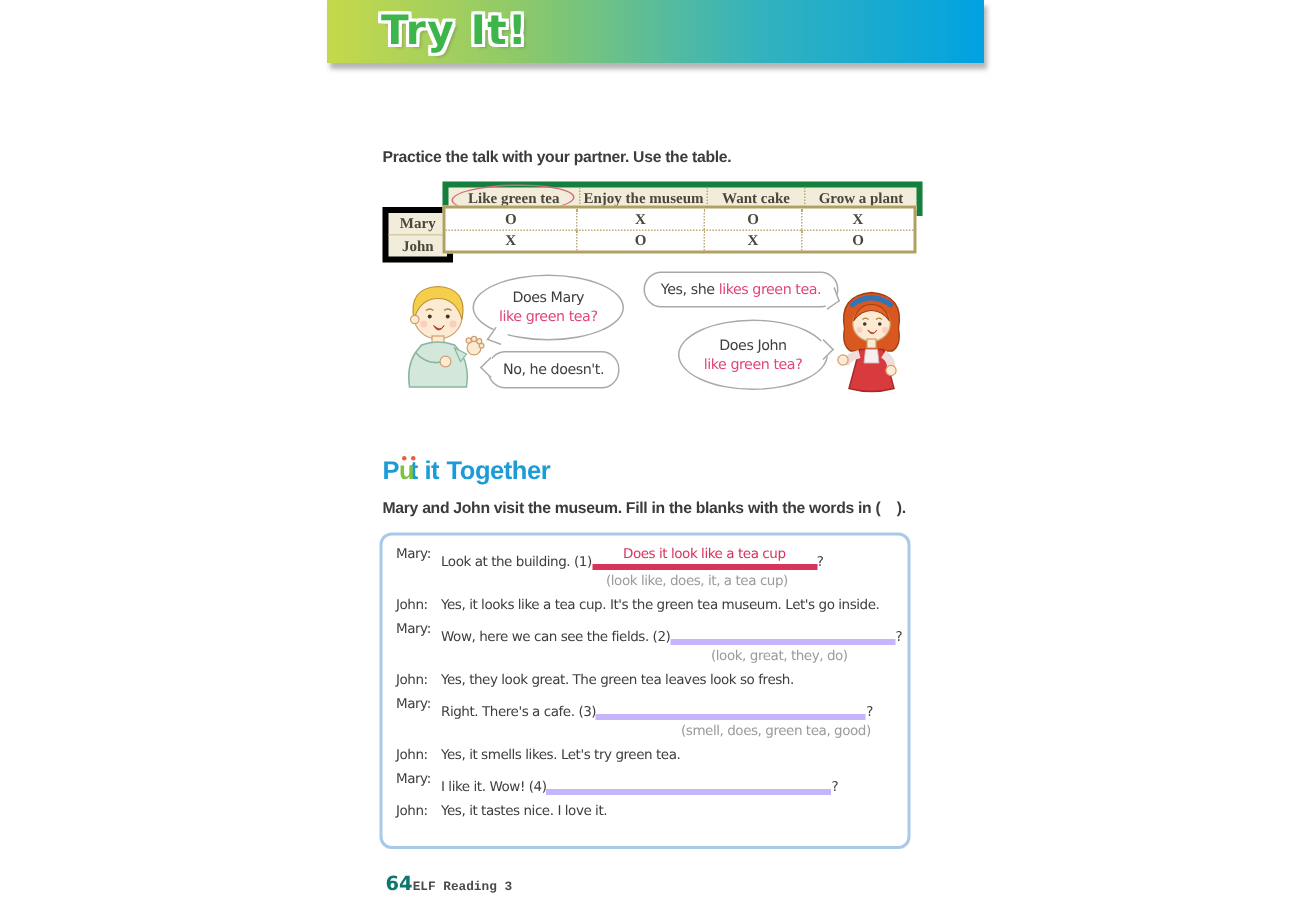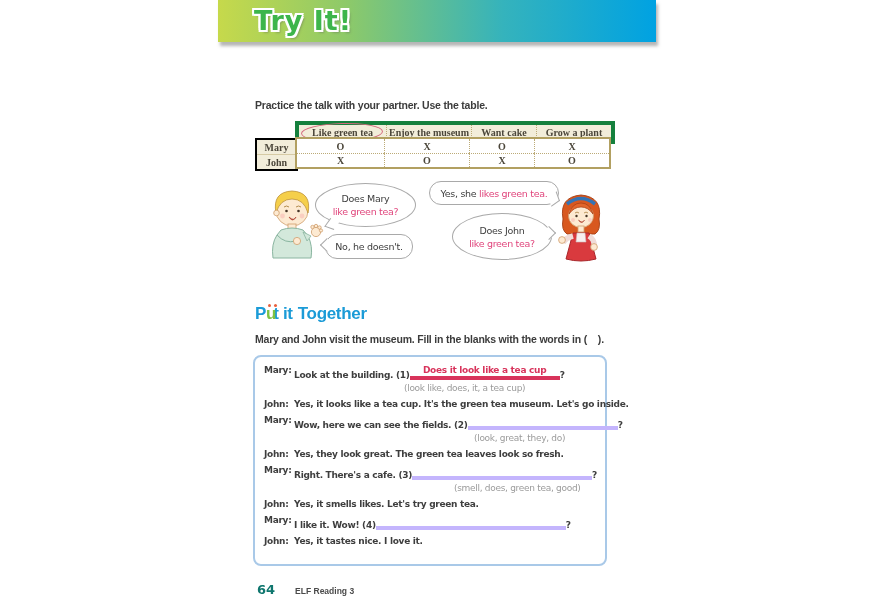--- a/index.html
+++ b/index.html
@@ -26,21 +26,21 @@
 
   
   .ptable{position:absolute;left:255px;top:121px;width:354px;height:48px;
           font-family:"Liberation Serif",serif;font-weight:bold;color:#4b463a;font-size:10px;}
   .tbl-header{position:absolute;left:40px;top:0;display:grid;grid-template-columns:87px 85px 65px 75px;
           height:15px;background:#f2edda;border:4px solid #15803d;}
   .th{display:flex;align-items:center;justify-content:center;position:relative;}
   .th + .th{border-left:1px dotted #bcab77;}
   .circle-ellipse{position:absolute;left:2px;top:-2px;width:80px;height:17px;border-radius:50%;
           border:1.5px solid #d4697e;transform:rotate(-1.5deg);pointer-events:none;}
-  .tbl-labels{position:absolute;left:0;top:17px;width:39px;border:2px solid #000000;background:#f2edda;}
+  .tbl-labels{position:absolute;left:0;top:17px;width:39px;border:4px solid #000000;background:#f2edda;}
   .tl{height:14px;display:flex;align-items:center;justify-content:center;}
   .tl + .tl{border-top:1px solid #d6caa4;}
   .tbl-data{position:absolute;left:40px;top:16px;display:grid;grid-template-columns:87px 85px 65px 75px;
           grid-auto-rows:14px;border:2px solid #b2a061;background:#fff;}
   .td{display:flex;align-items:center;justify-content:center;}
   .td.c1,.td.c2,.td.c3{border-left:1px dotted #bcab77;}
   .td.r1{border-top:1px dotted #bcab77;}
 
   
   .bubble{position:absolute;background:#fff;border:1.5px solid #a9a9a9;
@@ -62,36 +62,36 @@
   .tail-b4{left:544px;top:228px;border-right:1.5px solid #a9a9a9;border-top:1.5px solid #a9a9a9;
            transform:rotate(45deg);}
   .char{position:absolute;z-index:1;}
   .char-boy{left:255px;top:186px;}
   .char-girl{left:549px;top:189px;}
 
   
   .dialog-box{position:absolute;left:253px;top:355px;width:354px;height:211px;background:#fff;
           border:2px solid #a9c9e8;border-radius:8px;box-sizing:border-box;padding:8px 8px 0 9px;
           font-family:"DejaVu Sans",sans-serif;font-size:9px;color:#3e3e3e;letter-spacing:-0.3px;}
-  .dlg-row{display:flex;margin-bottom:6px;white-space:nowrap;font-weight:bold;}
+  .dlg-row{display:flex;margin-bottom:6px;white-space:nowrap;}
   .spk{width:30px;flex:0 0 30px;}
   .txt{flex:1;}
   .blank{display:inline-block;border-bottom:4px solid #c4b5fd;height:11px;vertical-align:bottom;
          text-align:center;}
   .blank.answered{border-bottom-color:#d8335b;}
   .blank .ans{color:#d8335b;}
   .bw1{width:150px;} .bw2{width:150px;} .bw3{width:180px;} .bw4{width:190px;}
   .dlg-hint{color:#9b9b9b;margin:-3px 0 6px 0;white-space:nowrap;}
   .h1{padding-left:140px;} .h2{padding-left:210px;} .h3{padding-left:190px;} .h4{padding-left:160px;}
 
   
   .footer{position:absolute;left:257px;top:582px;display:flex;align-items:baseline;}
   .page-num{font-size:13px;font-weight:bold;color:#0f766e;font-family:"DejaVu Sans",sans-serif;}
-  .book-title{font-size:8.5px;font-weight:bold;color:#4a4a4a;margin-left:20px;
-          font-family:Liberation Sans, sans-serif;}
+  .book-title{font-size:8.5px;font-weight:bold;color:#4a4a4a;margin-left:0;
+          font-family:Liberation Mono, monospace;}
 </style>
 </head>
 <body>
 
 <div class="page">
 
   <div class="banner">
     <div class="banner-title">Try It!</div>
   </div>
 

